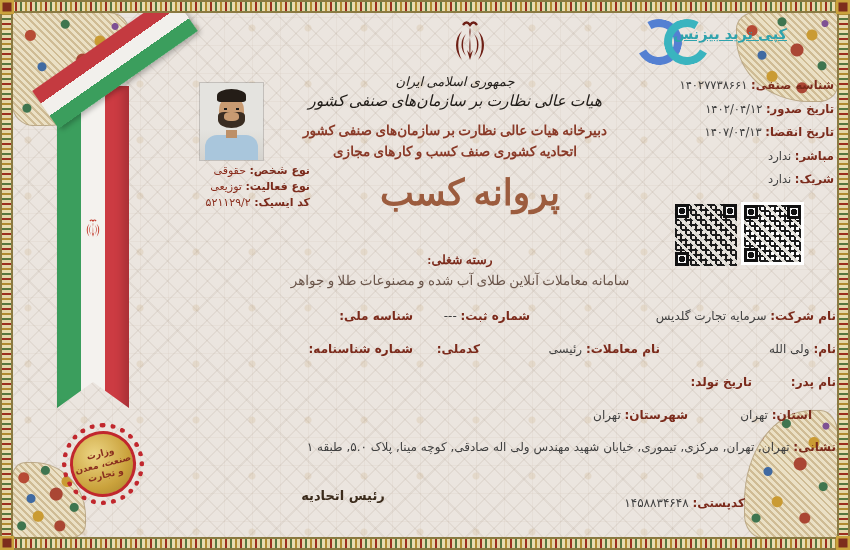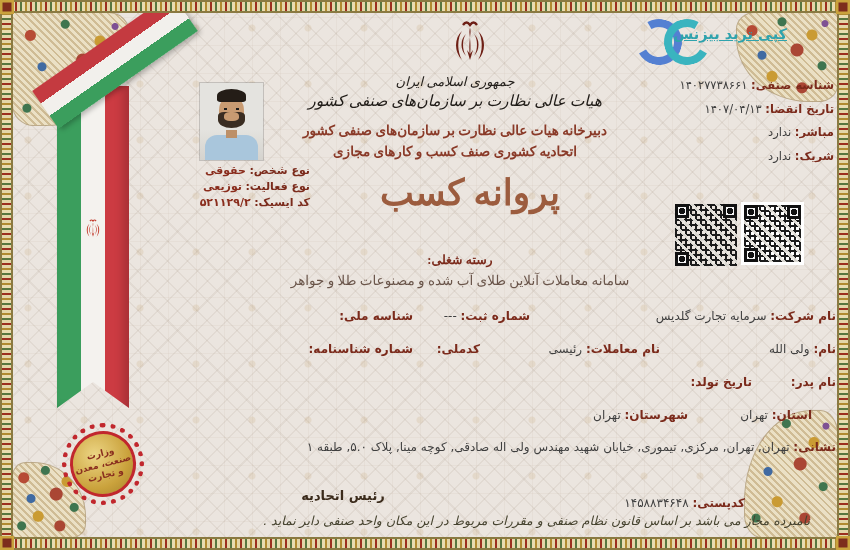--- a/index.html
+++ b/index.html
@@ -86,21 +86,21 @@
   .hdr-title{left:270px;top:172px;width:400px;font-size:36px;font-weight:bold;color:#9c5c3e;}
   .job-lbl{left:180px;top:252px;width:560px;font-size:12.5px;font-weight:bold;color:#7b2a1b;}
   .job-val{left:150px;top:272px;width:620px;font-size:13.5px;color:#6a554a;}
   .row{position:absolute;z-index:5;font-size:12px;white-space:nowrap;}
   .lbl{font-weight:bold;color:#7b2a1b;}
   .val{color:#3f3f3f;}
   .info{position:absolute;z-index:5;right:16px;top:78px;text-align:right;font-size:11.5px;}
   .info div{height:23.5px;}
   .pinfo{position:absolute;z-index:5;right:540px;top:164px;text-align:right;font-size:11px;}
   .pinfo div{height:16px;}
-  .pinfo .val{color:#8a2d1d;font-weight:bold;}
+  .pinfo .val{color:#8a2d1d;font-weight:normal;}
   .addr{right:14px;top:437px;width:552px;white-space:normal;line-height:21px;text-align:right;}
   .sig{position:absolute;z-index:5;left:293px;top:448px;width:100px;text-align:center;font-size:13px;font-weight:bold;color:#3b2b1b;}
   .sig div{margin-bottom:14px;margin-top:40px;}
   .foot{position:absolute;z-index:5;right:40px;top:513px;font-size:12.5px;font-style:italic;color:#46432f;}
   
   .qr{position:absolute;z-index:5;}
   .qr-pat{position:absolute;inset:0;background-image:
       repeating-linear-gradient(45deg, rgba(238,235,228,.9) 0 3px, transparent 3px 9px),
       repeating-linear-gradient(0deg,#1c1c1c 0 2px, transparent 2px 5px),
       repeating-linear-gradient(90deg,#1c1c1c 0 2px, transparent 2px 5px);}
@@ -171,20 +171,21 @@
     </svg>
   </div>
   <div class="tc hdr-country">جمهوری اسلامی ایران</div>
   <div class="tc hdr-council">هیات عالی نظارت بر سازمان‌های صنفی کشور</div>
   <div class="tc hdr-secr">دبیرخانه هیات عالی نظارت بر سازمان‌های صنفی کشور</div>
   <div class="tc hdr-union">اتحادیه کشوری صنف کسب و کارهای مجازی</div>
   <div class="tc hdr-title">پروانه کسب</div>
 
   <div class="info">
     <div><span class="lbl">شناسه صنفی:</span> <span class="val">۱۴۰۲۷۷۳۸۶۶۱</span></div>
+    <div><span class="lbl">تاریخ صدور:</span> <span class="val">۱۴۰۲/۰۴/۱۲</span></div>
     <div><span class="lbl">تاریخ انقضا:</span> <span class="val">۱۴۰۷/۰۴/۱۳</span></div>
     <div><span class="lbl">مباشر:</span> <span class="val">ندارد</span></div>
     <div><span class="lbl">شریک:</span> <span class="val">ندارد</span></div>
   </div>
 
   <div class="pinfo">
     <div><span class="lbl">نوع شخص:</span> <span class="val">حقوقی</span></div>
     <div><span class="lbl">نوع فعالیت:</span> <span class="val">توزیعی</span></div>
     <div><span class="lbl">کد ایسیک:</span> <span class="val">۵۲۱۱۲۹/۲</span></div>
   </div>
@@ -221,21 +222,20 @@
   <div class="row" style="right:162px;top:408px"><span class="lbl">شهرستان:</span> <span class="val">تهران</span></div>
 
   <div class="row addr"><span class="lbl">نشانی:</span> <span class="val">تهران, تهران, مرکزی, تیموری, خیابان شهید مهندس ولی اله صادقی, کوچه مینا, پلاک ۵.۰, طبقه ۱</span></div>
   <div class="row" style="right:105px;top:496px"><span class="lbl">کدپستی:</span> <span class="val">۱۴۵۸۸۳۴۶۴۸</span></div>
 
   <div class="sig">
     <div>رئیس اتحادیه</div>
     <div>مینا مهرنوش</div>
   </div>
 
-  <div class="foot">نامبرده مجاز می باشد بر اساس قانون نظام صنفی و مقررات مربوط در این مکان واحد صنفی دایر نماید .</div>
 
   <div class="fr fr-t"></div>
   <div class="fr fr-b"></div>
   <div class="fr fr-l"></div>
   <div class="fr fr-r"></div>
   <div class="cs" style="left:0;top:0"></div>
   <div class="cs" style="right:0;top:0"></div>
   <div class="cs" style="left:0;bottom:0"></div>
   <div class="cs" style="right:0;bottom:0"></div>
 

